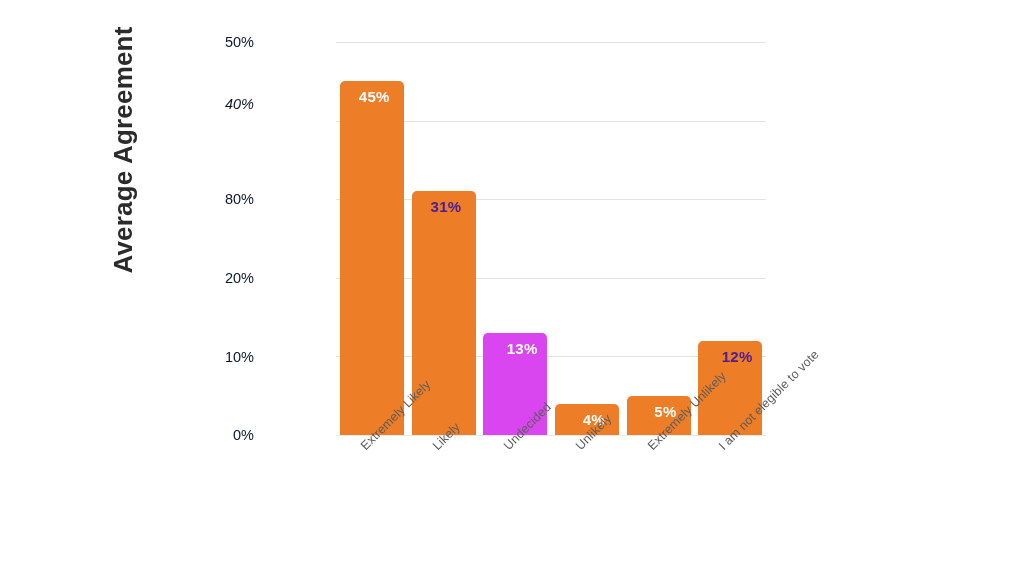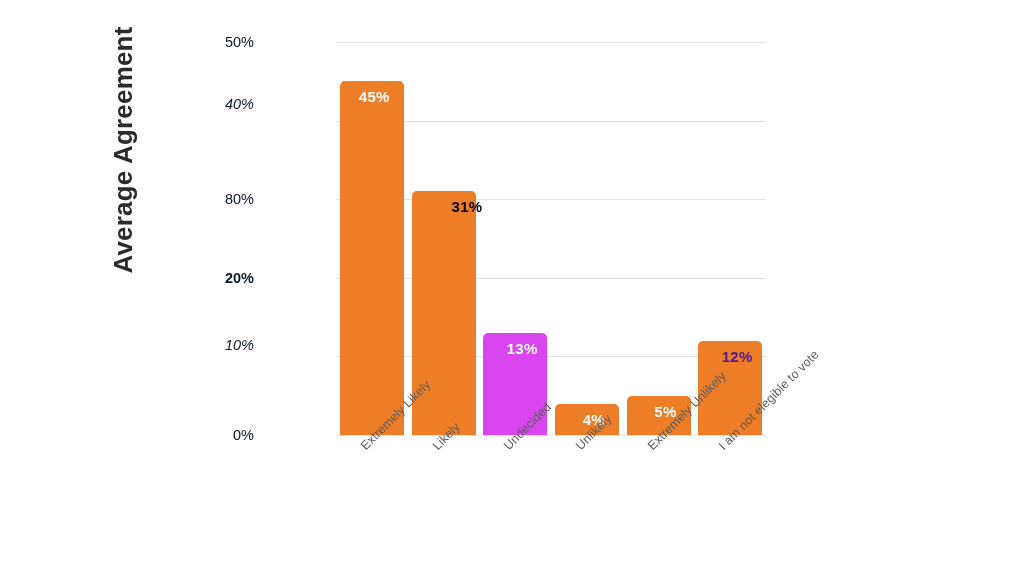--- a/index.html
+++ b/index.html
@@ -136,22 +136,22 @@
 <body>
 
 <div id="chart-root">
 
   <div class="y-axis-title">Average Agreement</div>
 
   <div id="y-tick-labels">
       <div class="y-tick-label" style="top: 42px;">50%</div>
       <div class="y-tick-label" style="top: 104px; font-style: italic;">40%</div>
       <div class="y-tick-label" style="top: 199.2px;">80%</div>
-      <div class="y-tick-label" style="top: 277.8px; font-weight: bold;">20%</div>
-      <div class="y-tick-label" style="top: 345px; font-style: italic;">10%</div>
+      <div class="y-tick-label" style="top: 277.8px;">20%</div>
+      <div class="y-tick-label" style="top: 357px;">10%</div>
       <div class="y-tick-label" style="top: 435px;">0%</div>
     </div>
 
   <div class="plot-area">
     <div id="gridlines">
         <div class="gridline" style="top: 0px;"></div>
         <div class="gridline" style="top: 78.6px;"></div>
         <div class="gridline" style="top: 157.2px;"></div>
         <div class="gridline" style="top: 235.8px;"></div>
         <div class="gridline" style="top: 314.4px;"></div>
@@ -160,21 +160,21 @@
   </div>
 
   <div class="bars-layer" id="bars-layer">
       <div class="bar-slot" style="left: 3.83333px; width: 64px;">
         <div class="bar" title="Extremely Likely: 45%" style="height: 353.7px; background: rgb(237, 125, 38);">
           <div class="bar-value shift-left" style="color: rgb(255, 255, 255);">45%</div>
         </div>
       </div>
       <div class="bar-slot" style="left: 75.5px; width: 64px;">
         <div class="bar" title="Likely: 31%" style="height: 243.66px; background: rgb(237, 125, 38);">
-          <div class="bar-value shift-left" style="color: #000000; text-align: right;">31%</div>
+          <div class="bar-value shift-left" style="color: #4c1d95;">31%</div>
         </div>
       </div>
       <div class="bar-slot" style="left: 147.167px; width: 64px;">
         <div class="bar" title="Undecided: 13%" style="height: 102.18px; background: #d946ef;">
           <div class="bar-value" style="color: rgb(255, 255, 255);">13%</div>
         </div>
       </div>
       <div class="bar-slot" style="left: 218.833px; width: 64px;">
         <div class="bar" title="Unlikely: 4%" style="height: 31.44px; background: rgb(237, 125, 38);">
           <div class="bar-value" style="color: rgb(255, 255, 255);">4%</div>

